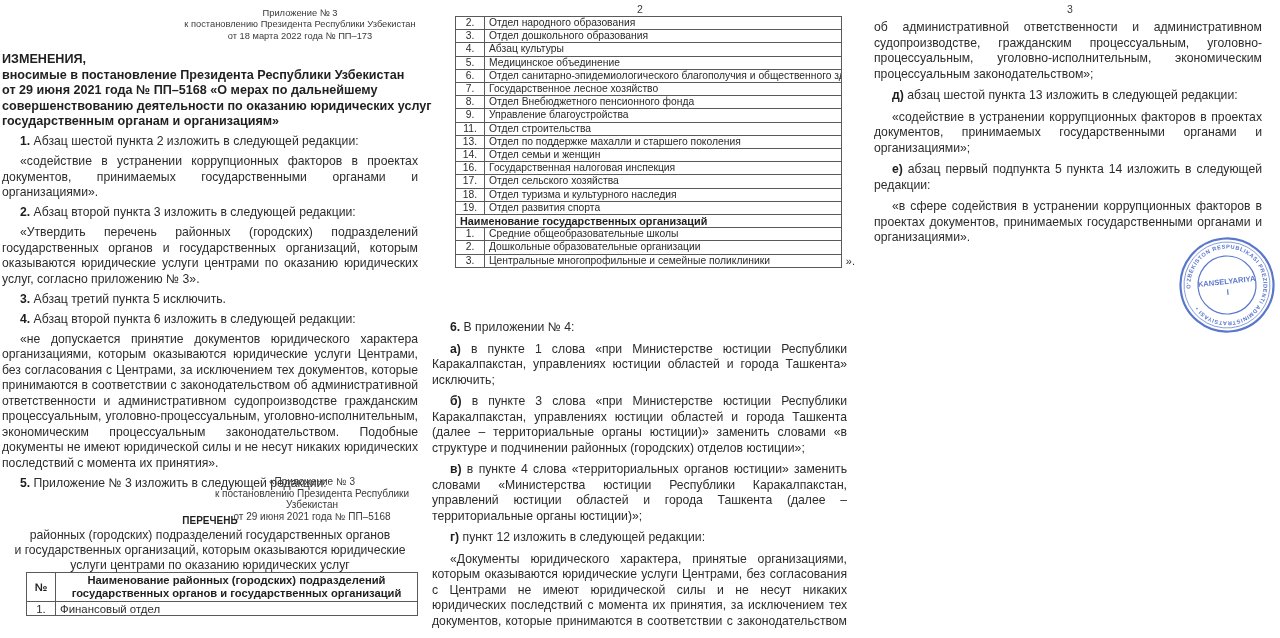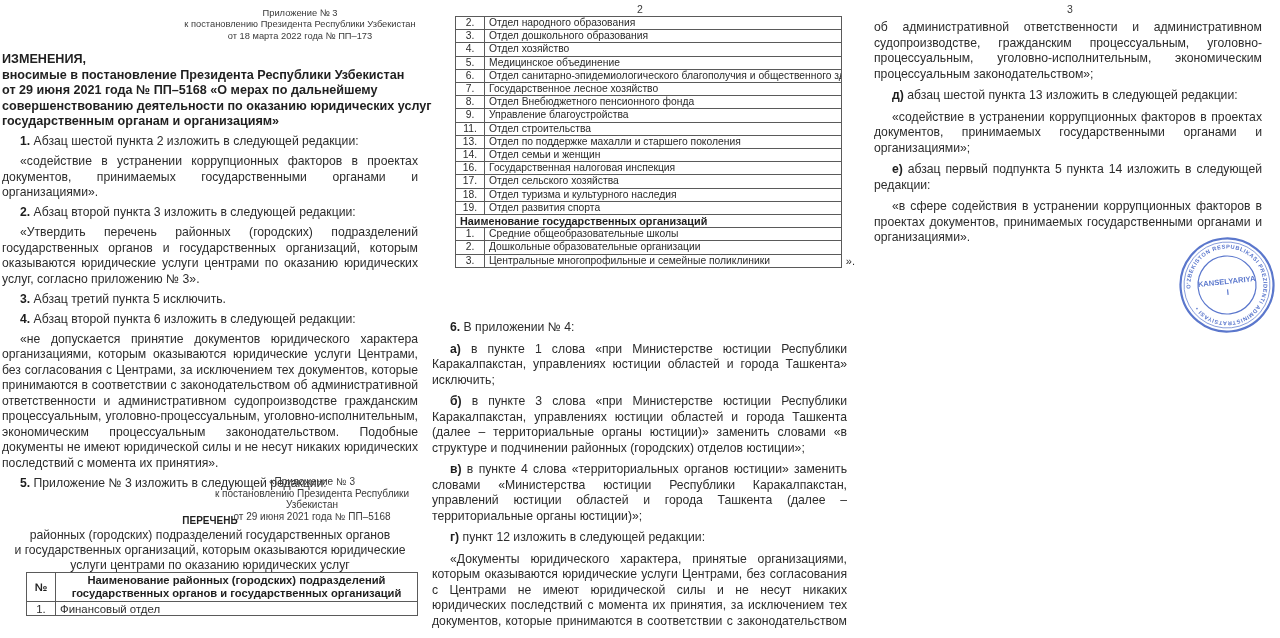--- a/index.html
+++ b/index.html
@@ -121,21 +121,21 @@
             <tr>
               <td class="num">2.</td>
               <td>Отдел народного образования</td>
             </tr>
             <tr>
               <td class="num">3.</td>
               <td>Отдел дошкольного образования</td>
             </tr>
             <tr>
               <td class="num">4.</td>
-              <td>Отдел хозяйство</td>
+              <td>Абзац культуры</td>
             </tr>
             <tr>
               <td class="num">5.</td>
               <td>Медицинское объединение</td>
             </tr>
             <tr>
               <td class="num">6.</td>
               <td>Отдел санитарно-эпидемиологического благополучия и общественного здоровья</td>
             </tr>
             <tr>

